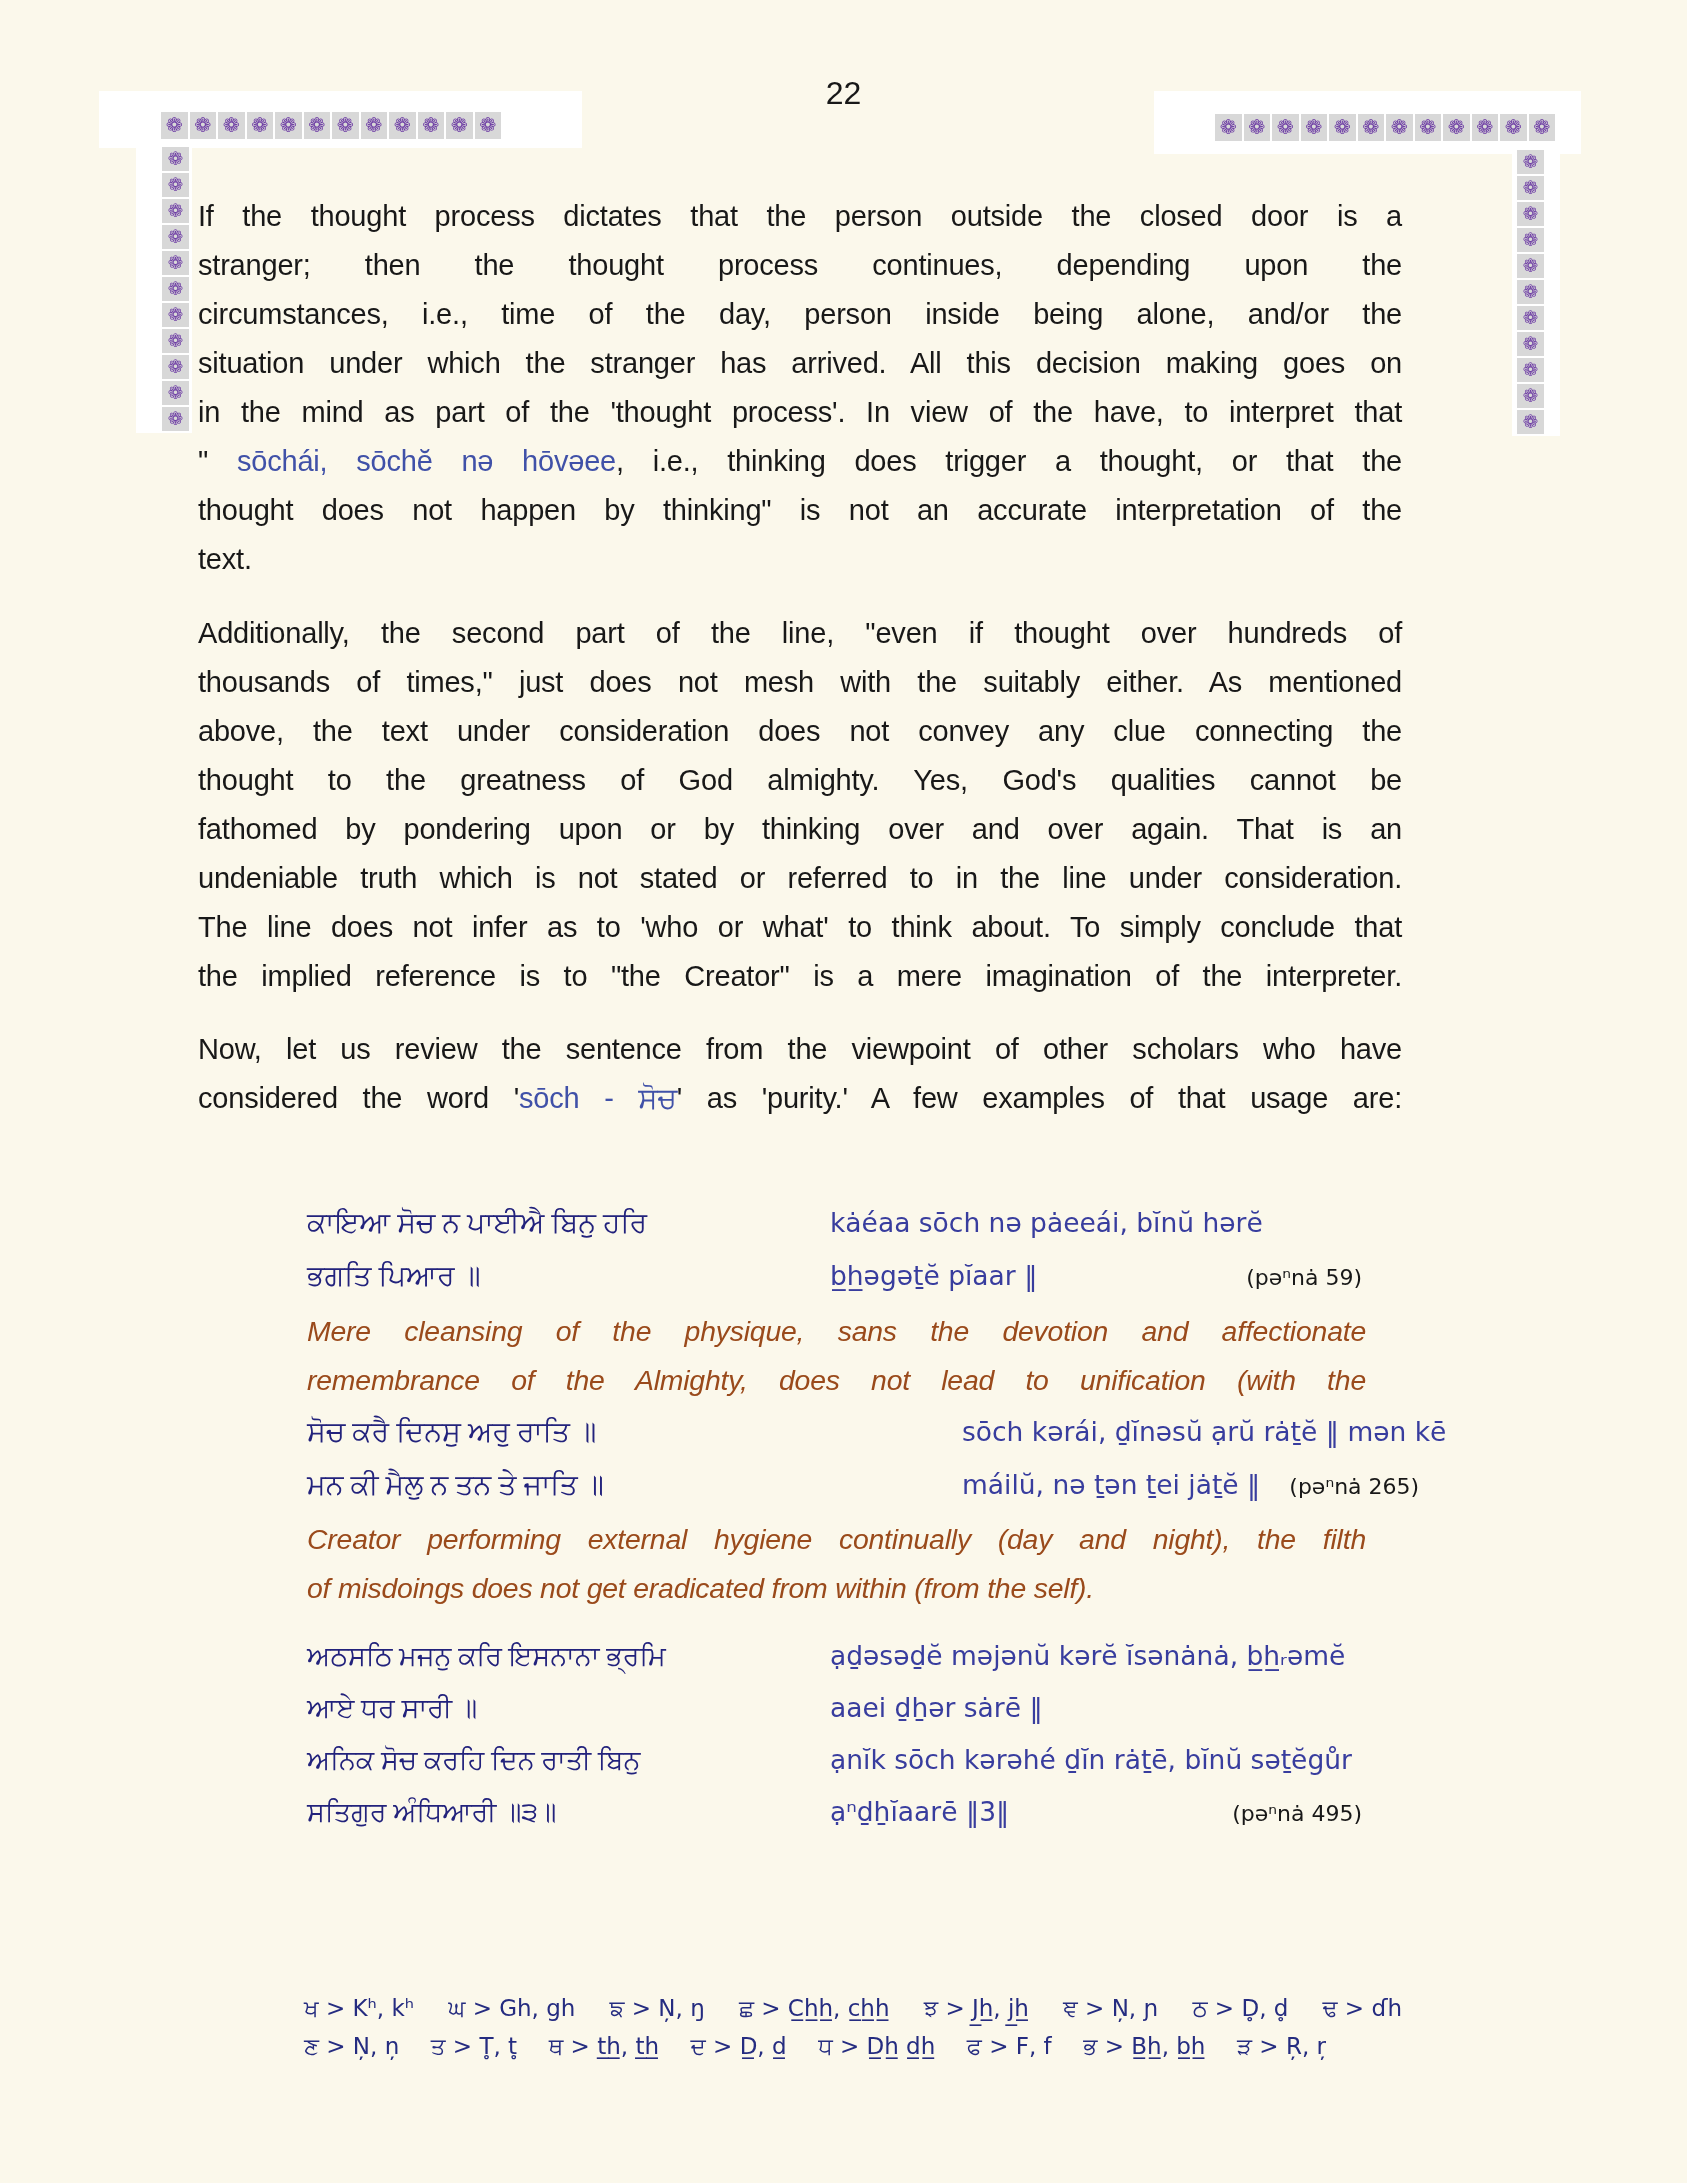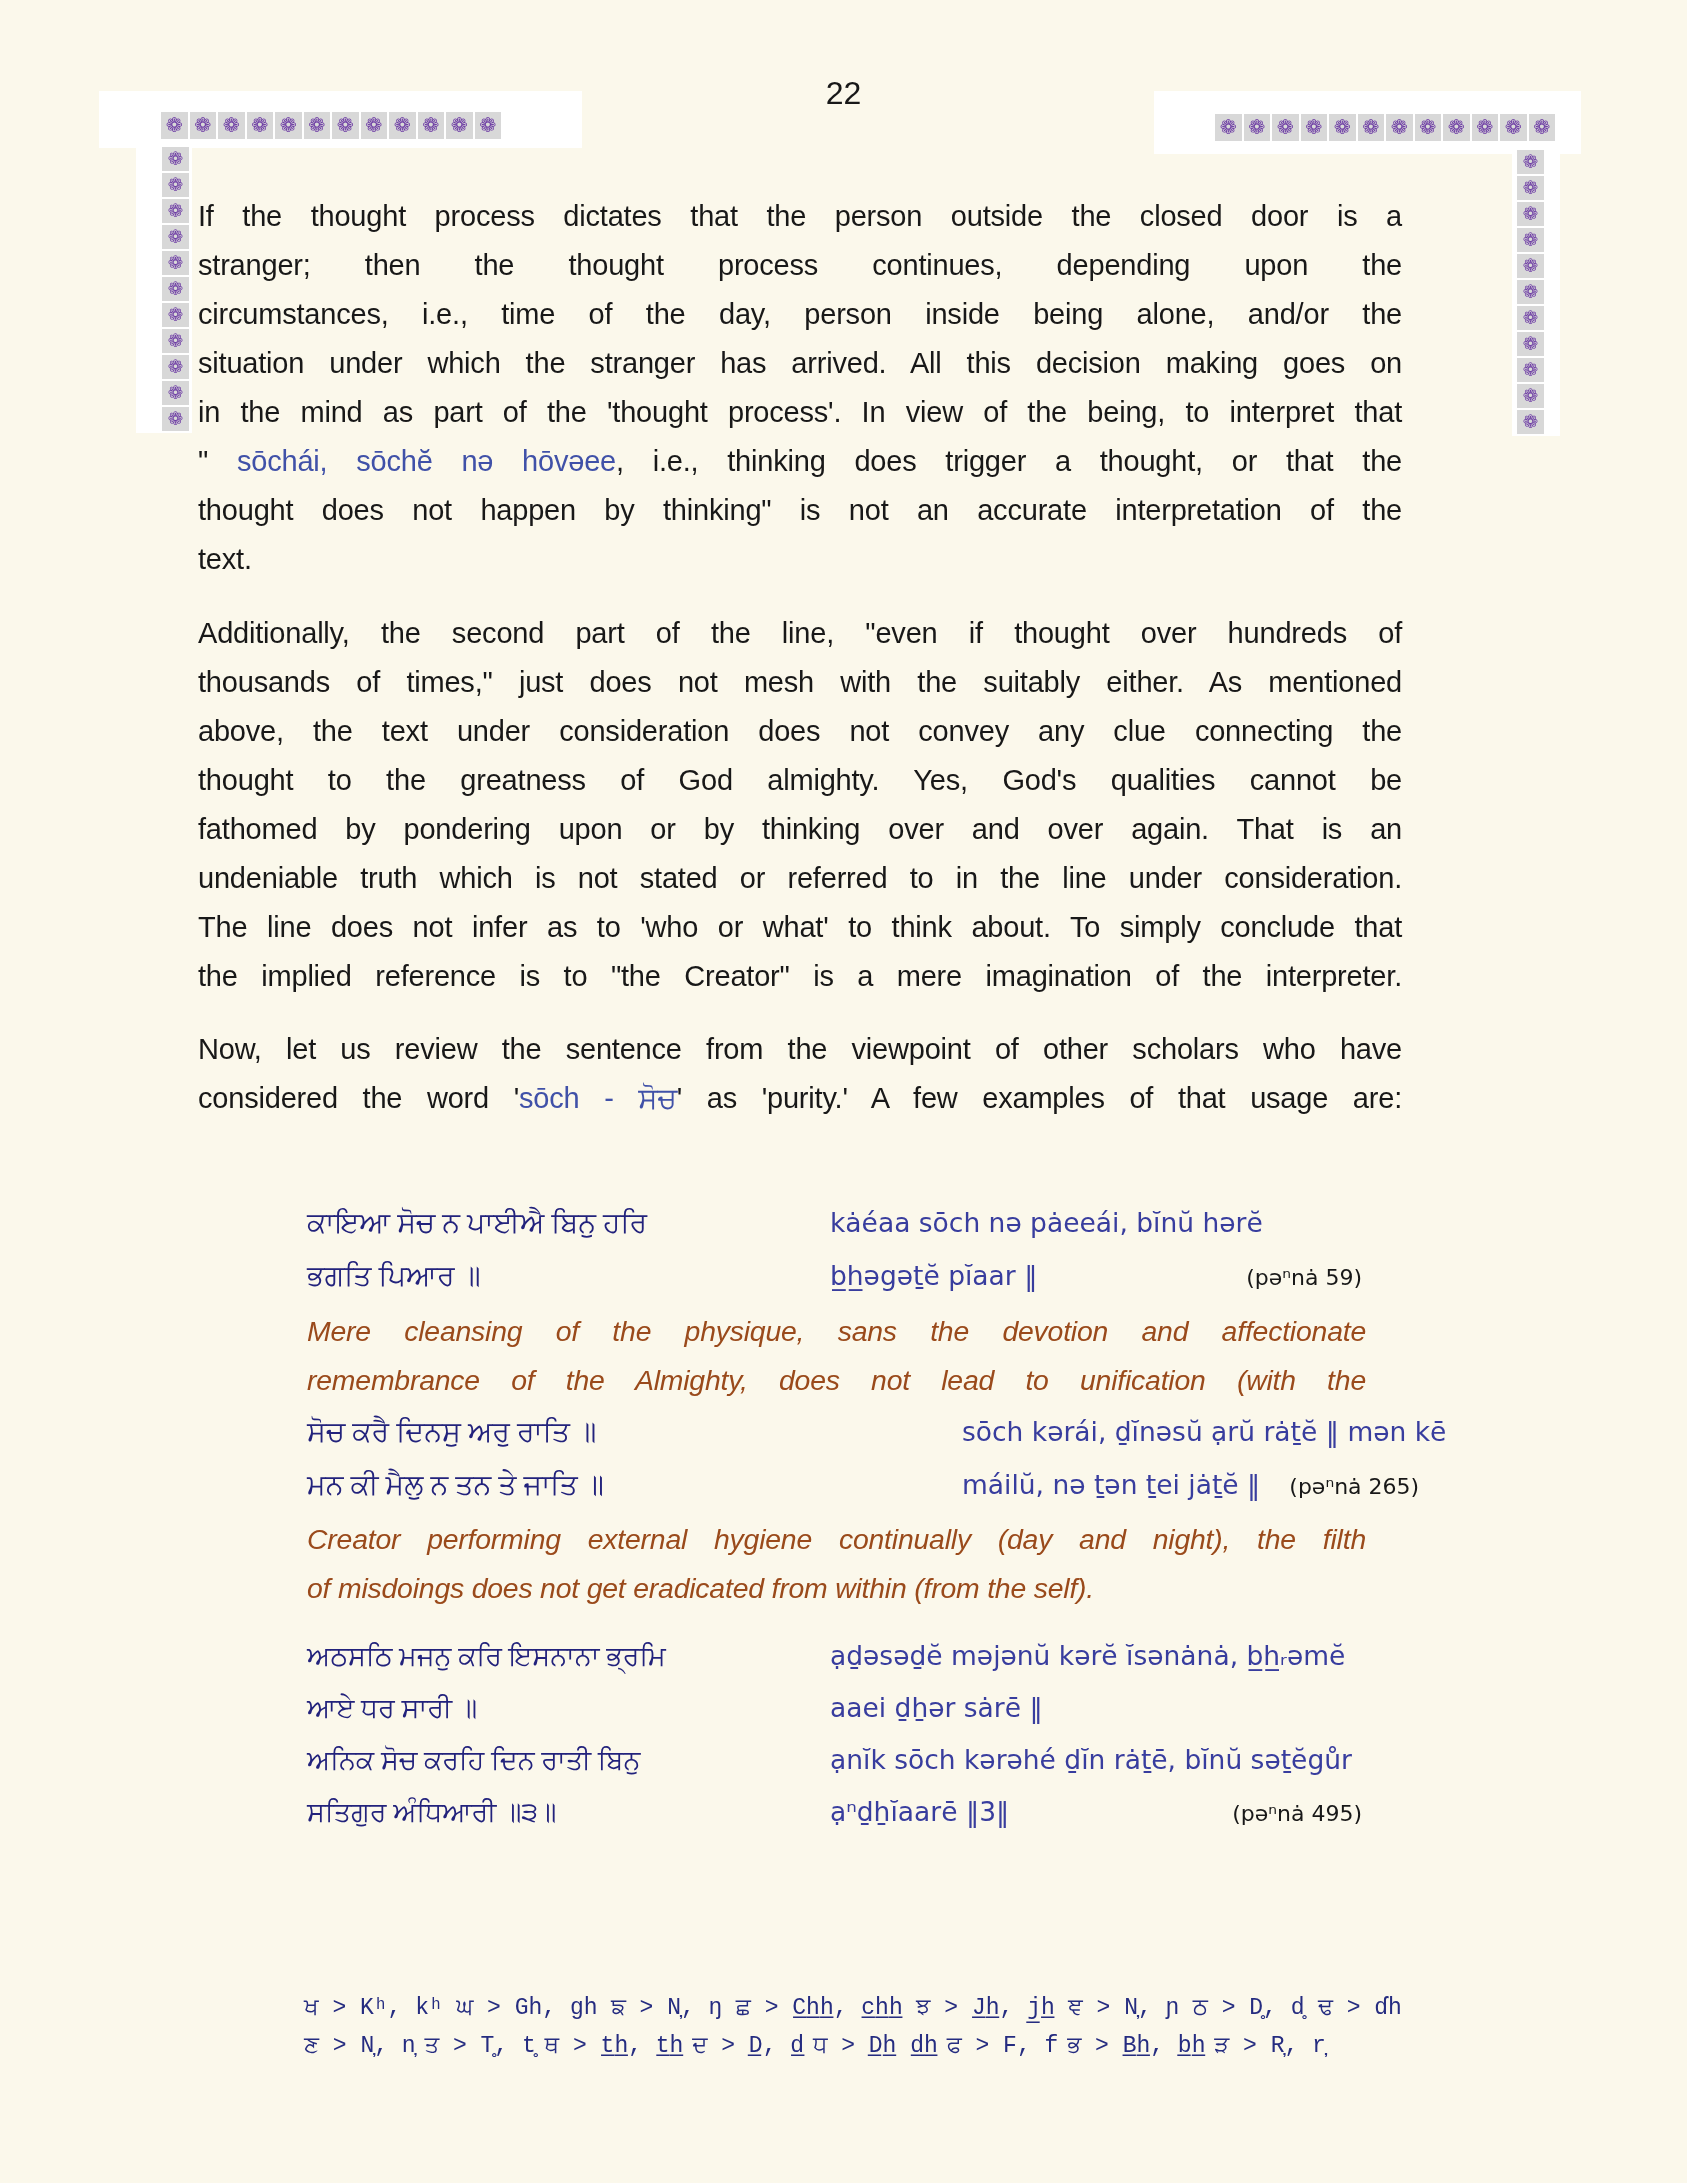--- a/index.html
+++ b/index.html
@@ -37,21 +37,21 @@
   .ref{font-family:"DejaVu Sans",sans-serif;font-size:22px;color:#181818;white-space:nowrap;}
   .ref.right{margin-left:auto;padding-right:40px;}
   .ref.inline{margin-left:29px;}
   .translation{margin-top:2.6px;width:1059px;font-style:italic;font-size:28.4px;line-height:49px;
                color:#9A4A1B;letter-spacing:-0.2px;}
   .legend{margin-left:106px;margin-top:149px;font-family:"DejaVu Sans",sans-serif;
           color:#252C80;font-size:23px;}
   .lrow{display:flex;justify-content:space-between;line-height:38px;}
   #legend-row1{width:1098px;}
   #legend-row2{width:1022px;}
-  .litem{white-space:nowrap;font-family:Liberation Mono, monospace;}
+  .litem{white-space:nowrap;}
 </style>
 </head>
 <body>
 
 <div id="page">
 
   <div class="patch" style="left:99px;top:91px;width:483px;height:57px;"></div>
   <div class="patch" style="left:1154px;top:91px;width:427px;height:63px;"></div>
   <div class="patch" style="left:136px;top:99px;width:56px;height:334px;"></div>
   <div class="patch" style="left:1512px;top:99px;width:48px;height:337px;"></div>
@@ -204,21 +204,21 @@
     </div>
 
   <div id="page-number">22</div>
 
   <div id="content">
     <div class="para" id="p1">
         <div class="bline j"><span>If the thought process dictates that the person outside the closed door is a</span></div>
         <div class="bline j"><span>stranger; then the thought process continues, depending upon the</span></div>
         <div class="bline j"><span>circumstances, i.e., time of the day, person inside being alone, and/or the</span></div>
         <div class="bline j"><span>situation under which the stranger has arrived. All this decision making goes on</span></div>
-        <div class="bline j"><span>in the mind as part of the 'thought process'. In view of the being, to interpret that</span></div>
+        <div class="bline j"><span>in the mind as part of the 'thought process'. In view of the have, to interpret that</span></div>
         <div class="bline j"><span>" </span><span class="blue">sōchái, sōchĕ nə hōvəee</span><span>, i.e., thinking does trigger a thought, or that the</span></div>
         <div class="bline j"><span>thought does not happen by thinking" is not an accurate interpretation of the</span></div>
         <div class="bline"><span>text.</span></div>
       </div>
     <div class="para" id="p2">
         <div class="bline j"><span>Additionally, the second part of the line, "even if thought over hundreds of</span></div>
         <div class="bline j"><span>thousands of times," just does not mesh with the suitably either. As mentioned</span></div>
         <div class="bline j"><span>above, the text under consideration does not convey any clue connecting the</span></div>
         <div class="bline j"><span>thought to the greatness of God almighty. Yes, God's qualities cannot be</span></div>
         <div class="bline j"><span>fathomed by pondering upon or by thinking over and over again. That is an</span></div>

